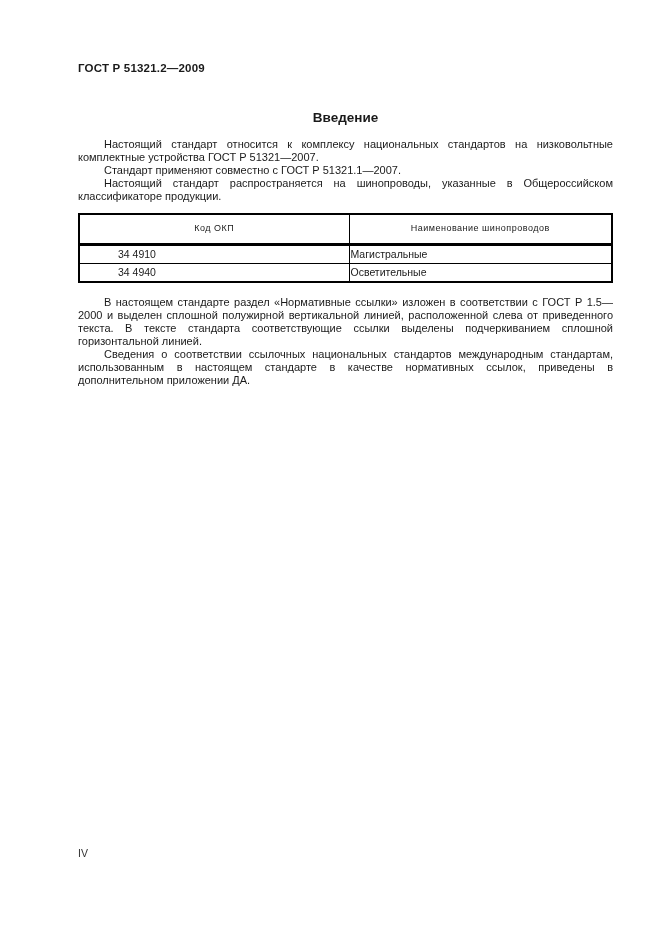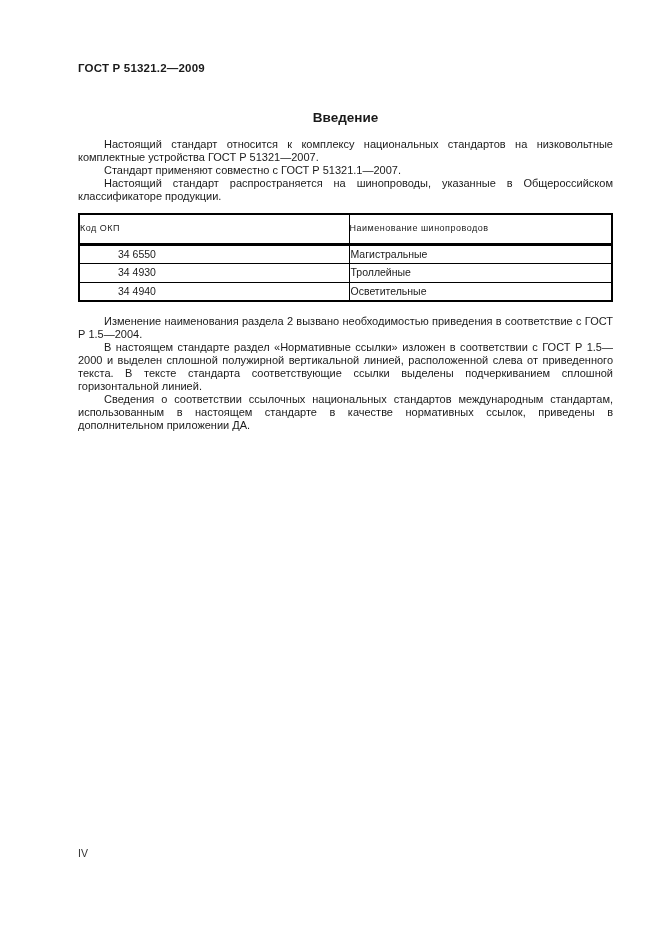--- a/index.html
+++ b/index.html
@@ -51,20 +51,21 @@
   }
   table.okp-table td, table.okp-table th {
     border: 1px solid #000;
     font-weight: normal;
     vertical-align: middle;
   }
   table.okp-table { border: 2px solid #000; }
   table.okp-table thead th {
     height: 30px;
     font-size: 9px;
+    text-align: center;
     letter-spacing: 0.5px;
     border-bottom: 3px solid #000;
   }
   table.okp-table tbody td {
     height: 19px;
     font-size: 10.5px;
   }
   table.okp-table .col-code { width: 270px; }
   table.okp-table tbody td.cell-code { padding-left: 38px; }
   table.okp-table tbody td.cell-name { padding-left: 1px; }
@@ -93,35 +94,30 @@
 
     <table class="okp-table">
       <thead>
         <tr>
           <th class="col-code">Код ОКП</th>
           <th>Наименование шинопроводов</th>
         </tr>
       </thead>
       <tbody>
         <tr>
-          <td class="cell-code">34 6550</td>
+          <td class="cell-code">34 4910</td>
           <td class="cell-name">Магистральные</td>
-        </tr>
-        <tr>
-          <td class="cell-code">34 4930</td>
-          <td class="cell-name">Троллейные</td>
         </tr>
         <tr>
           <td class="cell-code">34 4940</td>
           <td class="cell-name">Осветительные</td>
         </tr>
       </tbody>
     </table>
 
-    <p>Изменение наименования раздела 2 вызвано необходимостью приведения в соответствие с ГОСТ Р 1.5—2004.</p>
     <p>В настоящем стандарте раздел «Нормативные ссылки» изложен в соответствии с ГОСТ Р 1.5—2000 и выделен сплошной полужирной вертикальной линией, расположенной слева от приведенного текста. В тексте стандарта соответствующие ссылки выделены подчеркиванием сплошной горизонтальной линией.</p>
     <p>Сведения о соответствии ссылочных национальных стандартов международным стандартам, использованным в настоящем стандарте в качестве нормативных ссылок, приведены в дополнительном приложении ДА.</p>
 
   </div>
 
   <div class="page-number">IV</div>
 
 </div>
 
 </body></html>

